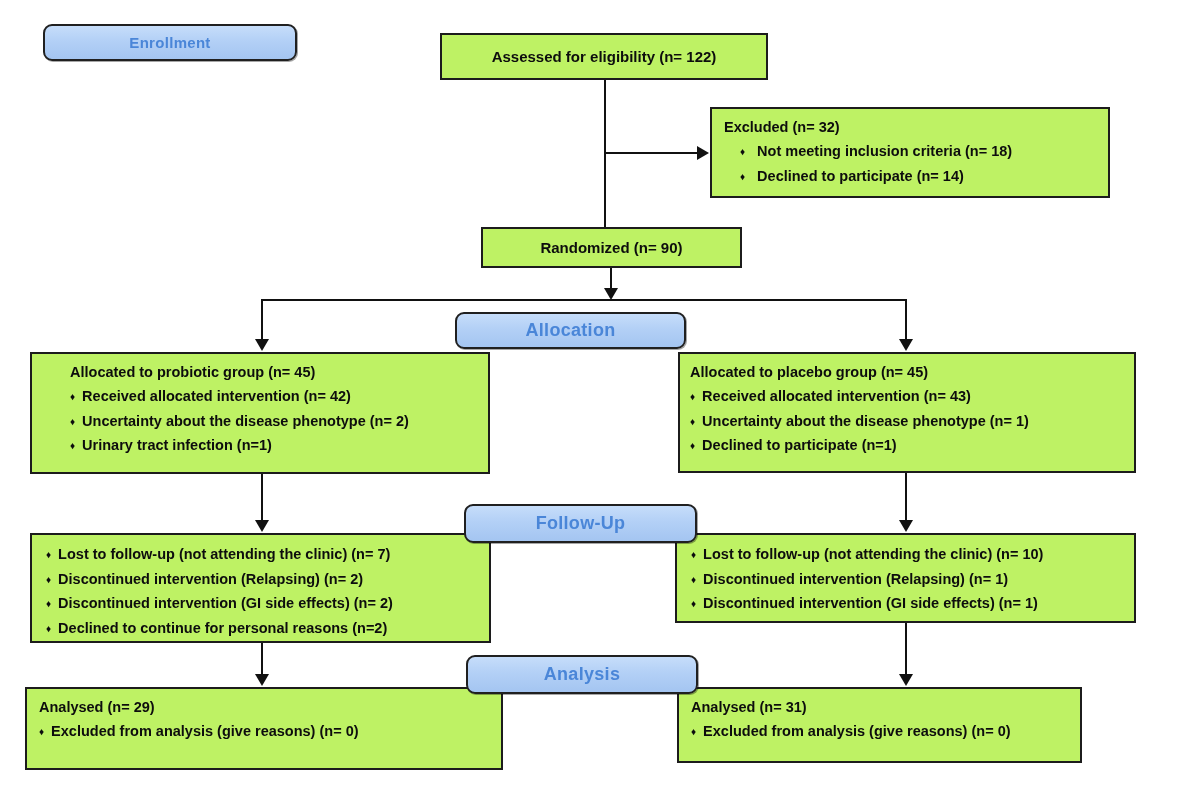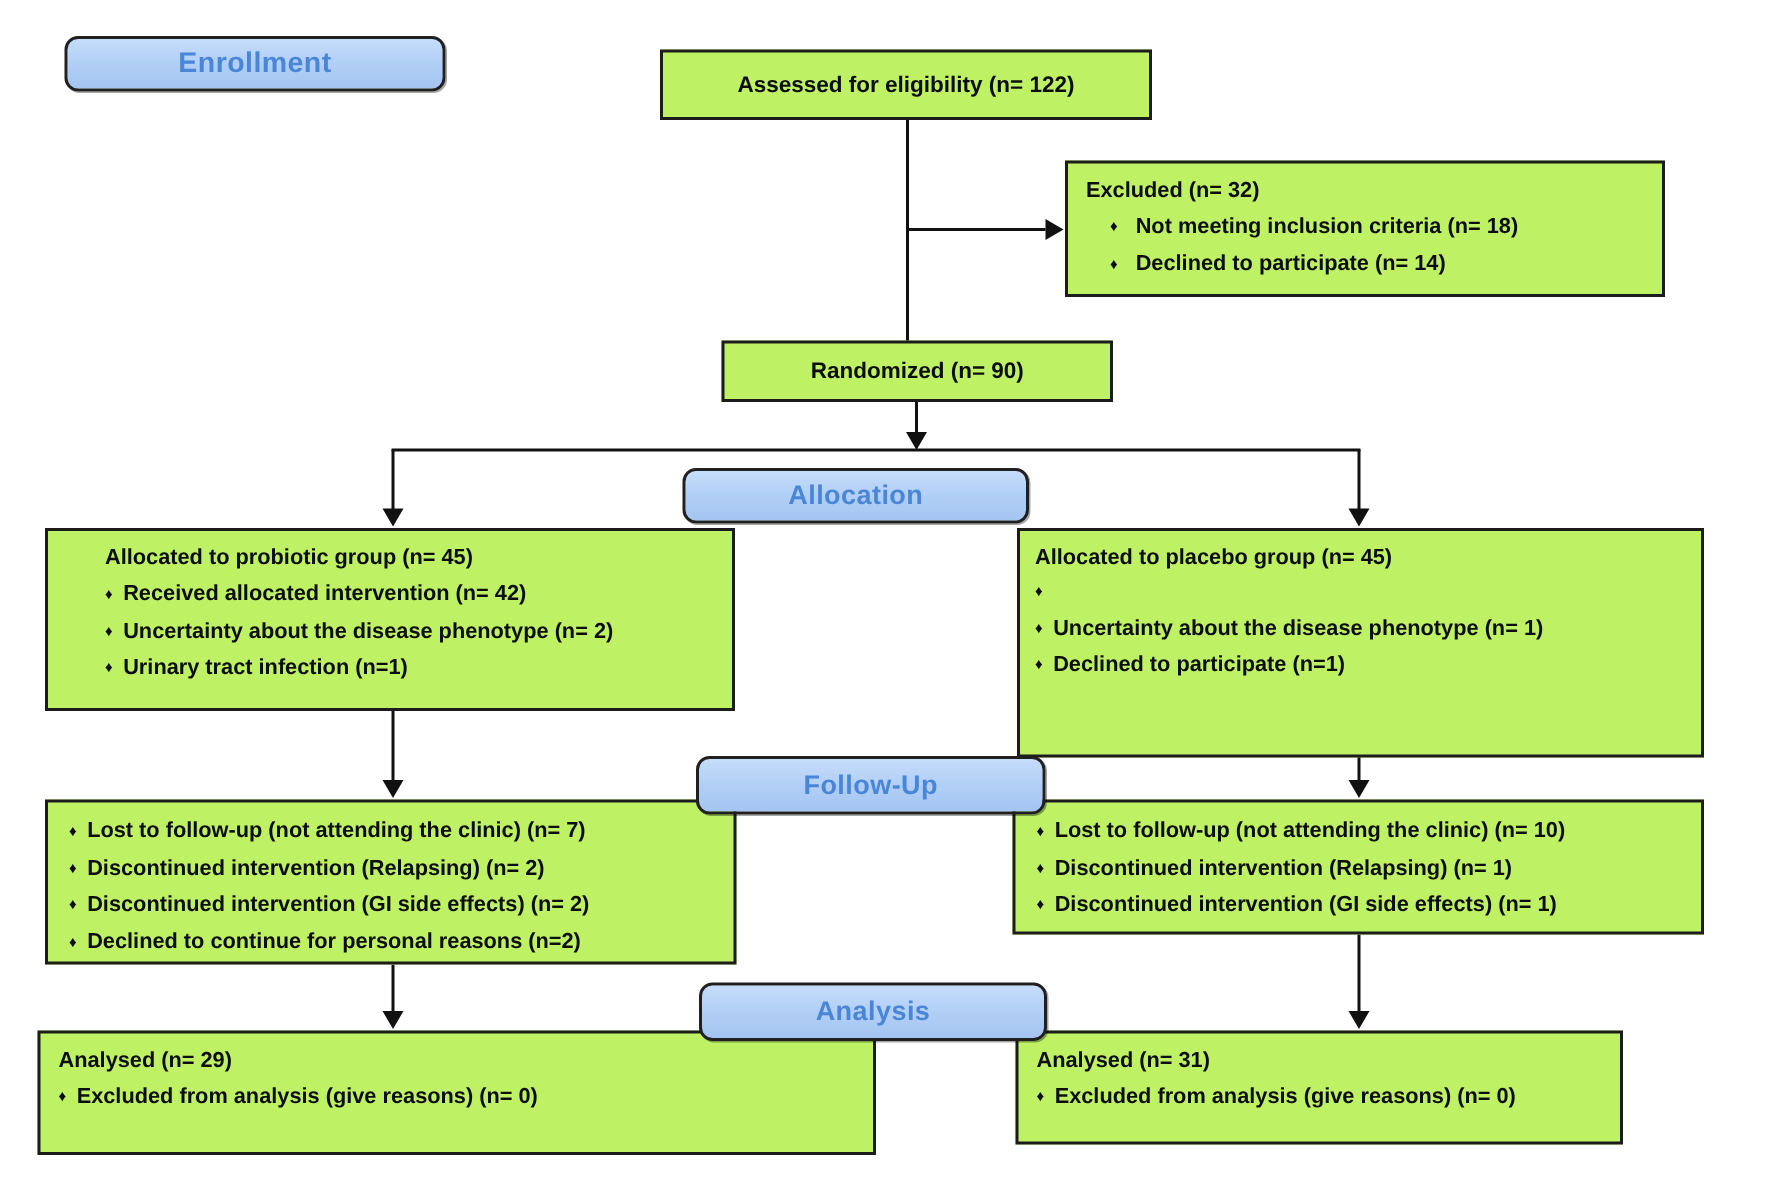--- a/index.html
+++ b/index.html
@@ -73,21 +73,21 @@
   <div class="line" style="left:261px;top:474px;width:2px;height:47px;"></div>
   <div class="head-down" style="left:255px;top:520px;"></div>
   <div class="line" style="left:905px;top:473px;width:2px;height:48px;"></div>
   <div class="head-down" style="left:899px;top:520px;"></div>
 
   <div class="line" style="left:261px;top:643px;width:2px;height:32px;"></div>
   <div class="head-down" style="left:255px;top:674px;"></div>
   <div class="line" style="left:905px;top:623px;width:2px;height:52px;"></div>
   <div class="head-down" style="left:899px;top:674px;"></div>
 
-  <div class="stage-label" style="left:43px;top:24px;width:254px;height:37px;font-size:19px;">
+  <div class="stage-label" style="left:43px;top:24px;width:254px;height:37px;font-size:15px;">
     <span>Enrollment</span>
   </div>
   <div class="stage-label" style="left:455px;top:312px;width:231px;height:37px;">
     <span>Allocation</span>
   </div>
   <div class="stage-label" style="left:464px;top:504px;width:233px;height:39px;">
     <span>Follow-Up</span>
   </div>
   <div class="stage-label" style="left:466px;top:655px;width:232px;height:39px;">
     <span>Analysis</span>
@@ -126,25 +126,26 @@
         <span class="mark">♦</span>
         <span>Uncertainty about the disease phenotype (n= 2)</span>
       </div>
       <div class="bullet">
         <span class="mark">♦</span>
         <span>Urinary tract infection (n=1)</span>
       </div>
     </div>
   </div>
 
-  <div class="node alloc" style="left:678px;top:352px;width:458px;height:153px;">
+  <div class="node alloc" style="left:678px;top:352px;width:458px;height:121px;">
     <div class="title" style="margin-left:10px;">Allocated to placebo group (n= 45)</div>
     <div class="bullets">
       <div class="bullet">
         <span class="mark">♦</span>
+        <span>Received allocated intervention (n= 43)</span>
       </div>
       <div class="bullet">
         <span class="mark">♦</span>
         <span>Uncertainty about the disease phenotype (n= 1)</span>
       </div>
       <div class="bullet">
         <span class="mark">♦</span>
         <span>Declined to participate (n=1)</span>
       </div>
     </div>
@@ -181,21 +182,21 @@
         <span class="mark">♦</span>
         <span>Discontinued intervention (Relapsing) (n= 1)</span>
       </div>
       <div class="bullet">
         <span class="mark">♦</span>
         <span>Discontinued intervention (GI side effects) (n= 1)</span>
       </div>
     </div>
   </div>
 
-  <div class="node an" style="left:25px;top:687px;width:559px;height:83px;">
+  <div class="node an" style="left:25px;top:687px;width:478px;height:83px;">
     <div class="title">Analysed (n= 29)</div>
     <div class="bullets">
       <div class="bullet">
         <span class="mark">♦</span>
         <span>Excluded from analysis (give reasons) (n= 0)</span>
       </div>
     </div>
   </div>
 
   <div class="node an" style="left:677px;top:687px;width:405px;height:76px;">

